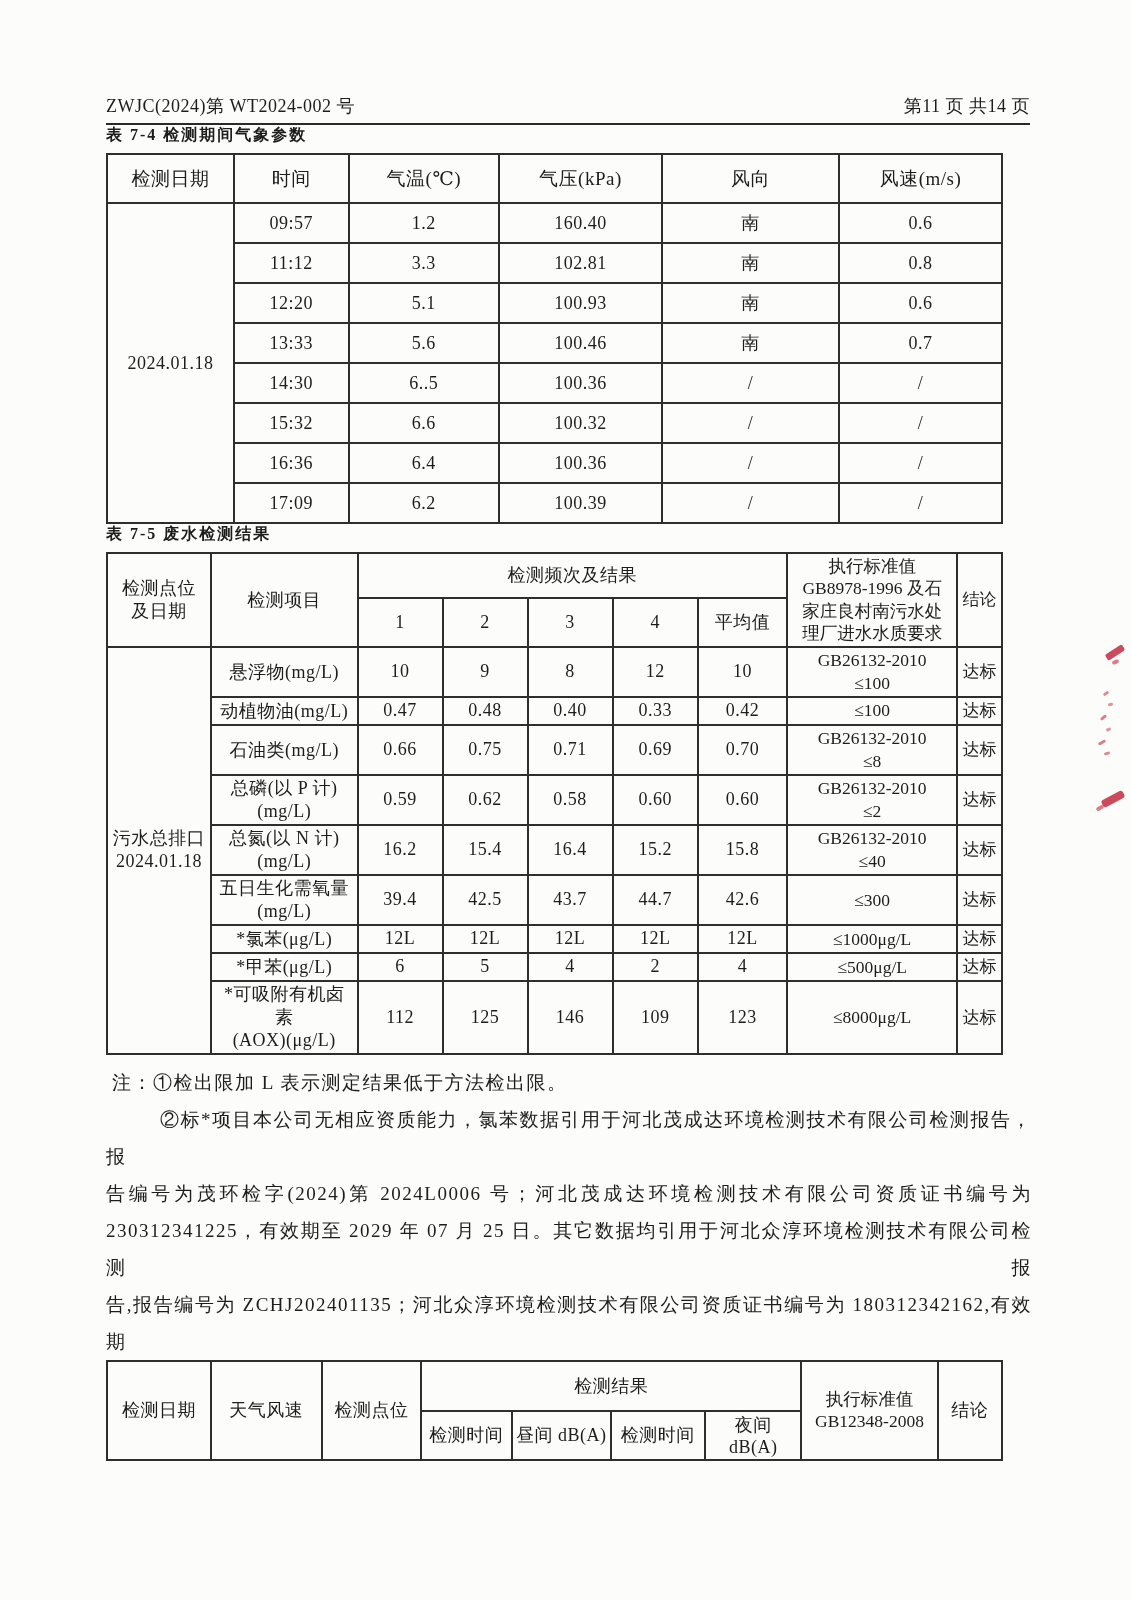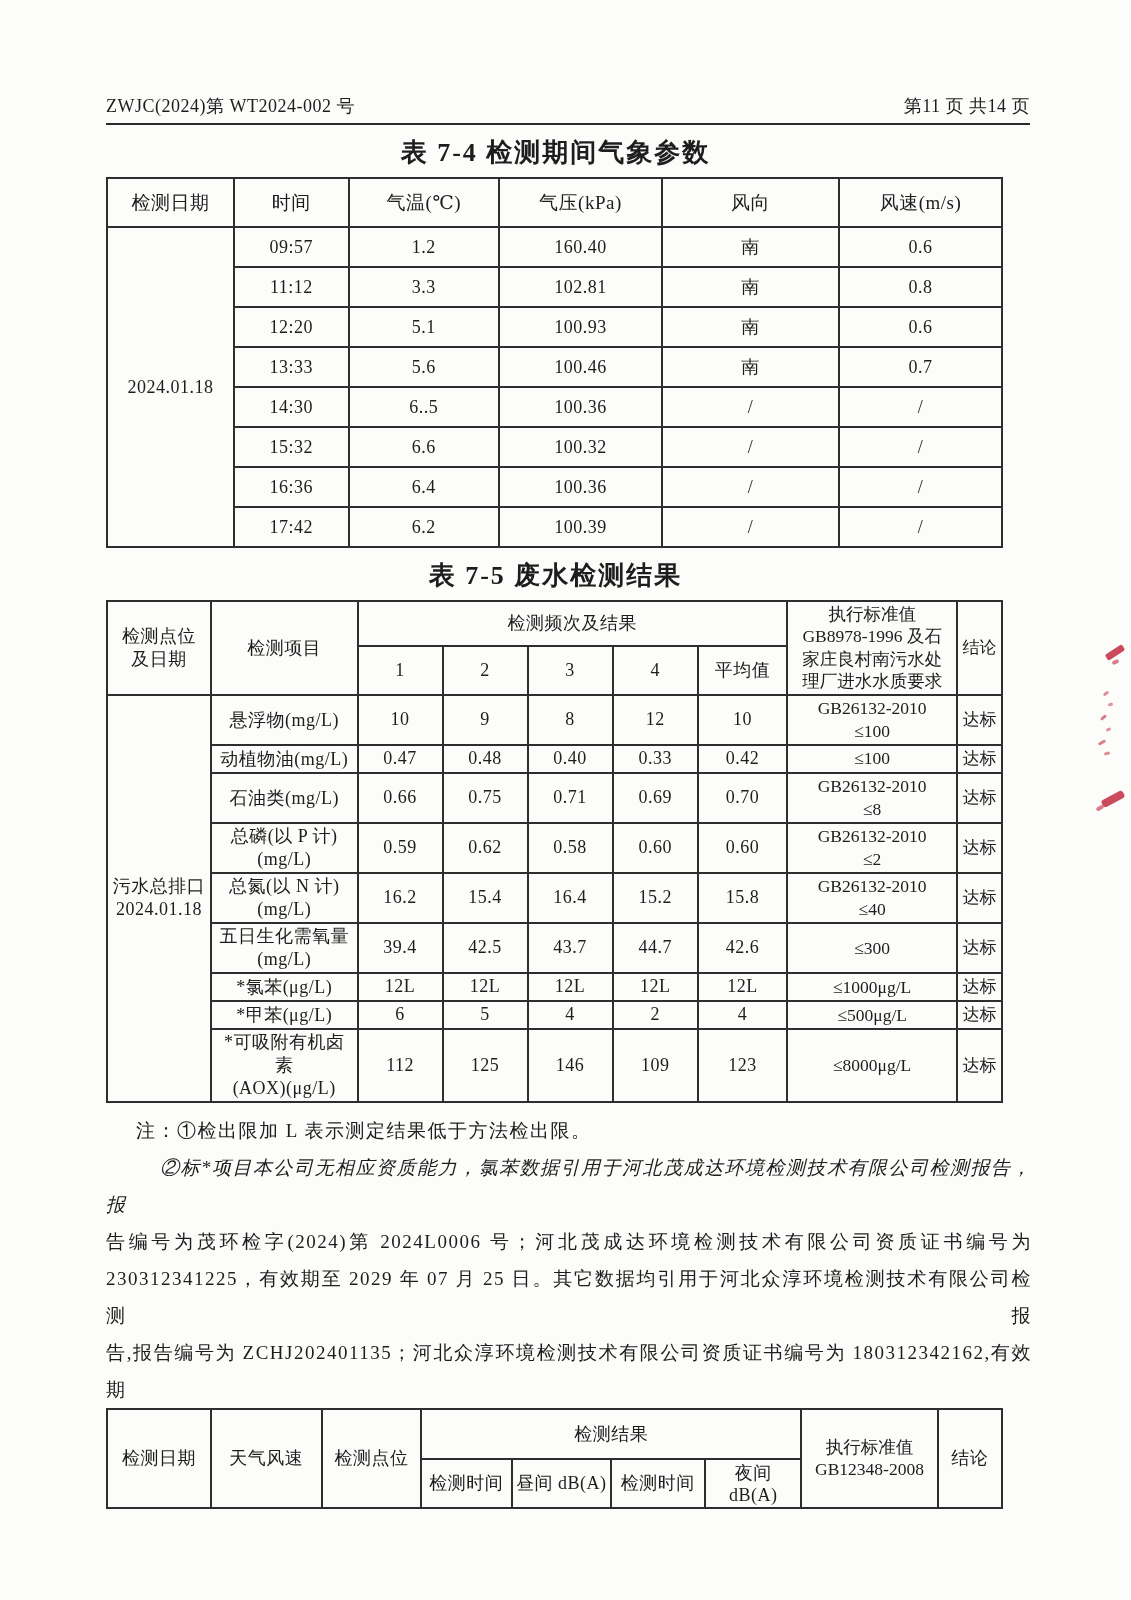--- a/index.html
+++ b/index.html
@@ -11,22 +11,22 @@
   }
   .content{position:absolute;left:106px;top:0;width:899px;}
   
   .pg-header{
     display:flex;justify-content:space-between;align-items:flex-end;
     margin-top:94px;width:924px;
     border-bottom:2px solid #2a2a2a;padding-bottom:5px;
     font-size:18px;letter-spacing:.5px;
   }
   .tbl-title{
-    text-align:center;font-size:26px;font-weight:700;letter-spacing:2px;
-    margin:10px 0 7px 0;
+    font-size:16px;font-weight:700;letter-spacing:2px;
+    margin:0 0 7px 0;
   }
   table{
     border-collapse:collapse;table-layout:fixed;width:897px;
     font-size:18px;
   }
   th,td{
     border:2px solid #2e2e2e;text-align:center;vertical-align:middle;
     padding:1px 3px;letter-spacing:.5px;font-weight:normal;
     overflow:hidden;
   }
@@ -44,22 +44,22 @@
   .t75 .std{font-size:17.5px;letter-spacing:0;}
   .t75 .concl{font-size:17px;letter-spacing:0;padding:1px 1px;}
   
   .t76 thead tr.hr1{height:50px;}
   .t76 thead tr.hr2{height:42px;}
   .t76 .std{font-size:17.5px;letter-spacing:0;}
   
   .notes{width:926px;margin-top:9px;font-size:19px;line-height:37px;letter-spacing:1.5px;}
   .note-line{text-align:justify;}
   .note-line.jst{text-align-last:justify;}
-  .note-line.first{margin-left:30px;}
-  .note-line.indent{text-indent:54px;font-style:italic;}
+  .note-line.first{margin-left:6px;}
+  .note-line.indent{text-indent:54px;}
   
   .ink{position:absolute;background:#c22c40;border-radius:2px;}
 </style>
 </head>
 <body>
 
 <div class="page">
   <div class="content">
 
     <div class="pg-header">
@@ -133,21 +133,21 @@
           <td>/</td>
         </tr>
         <tr>
           <td>16:36</td>
           <td>6.4</td>
           <td>100.36</td>
           <td>/</td>
           <td>/</td>
         </tr>
         <tr>
-          <td>17:42</td>
+          <td>17:09</td>
           <td>6.2</td>
           <td>100.39</td>
           <td>/</td>
           <td>/</td>
         </tr>
       </tbody>
     </table>
 
     <div class="tbl-title">表 7-5 废水检测结果</div>
 

